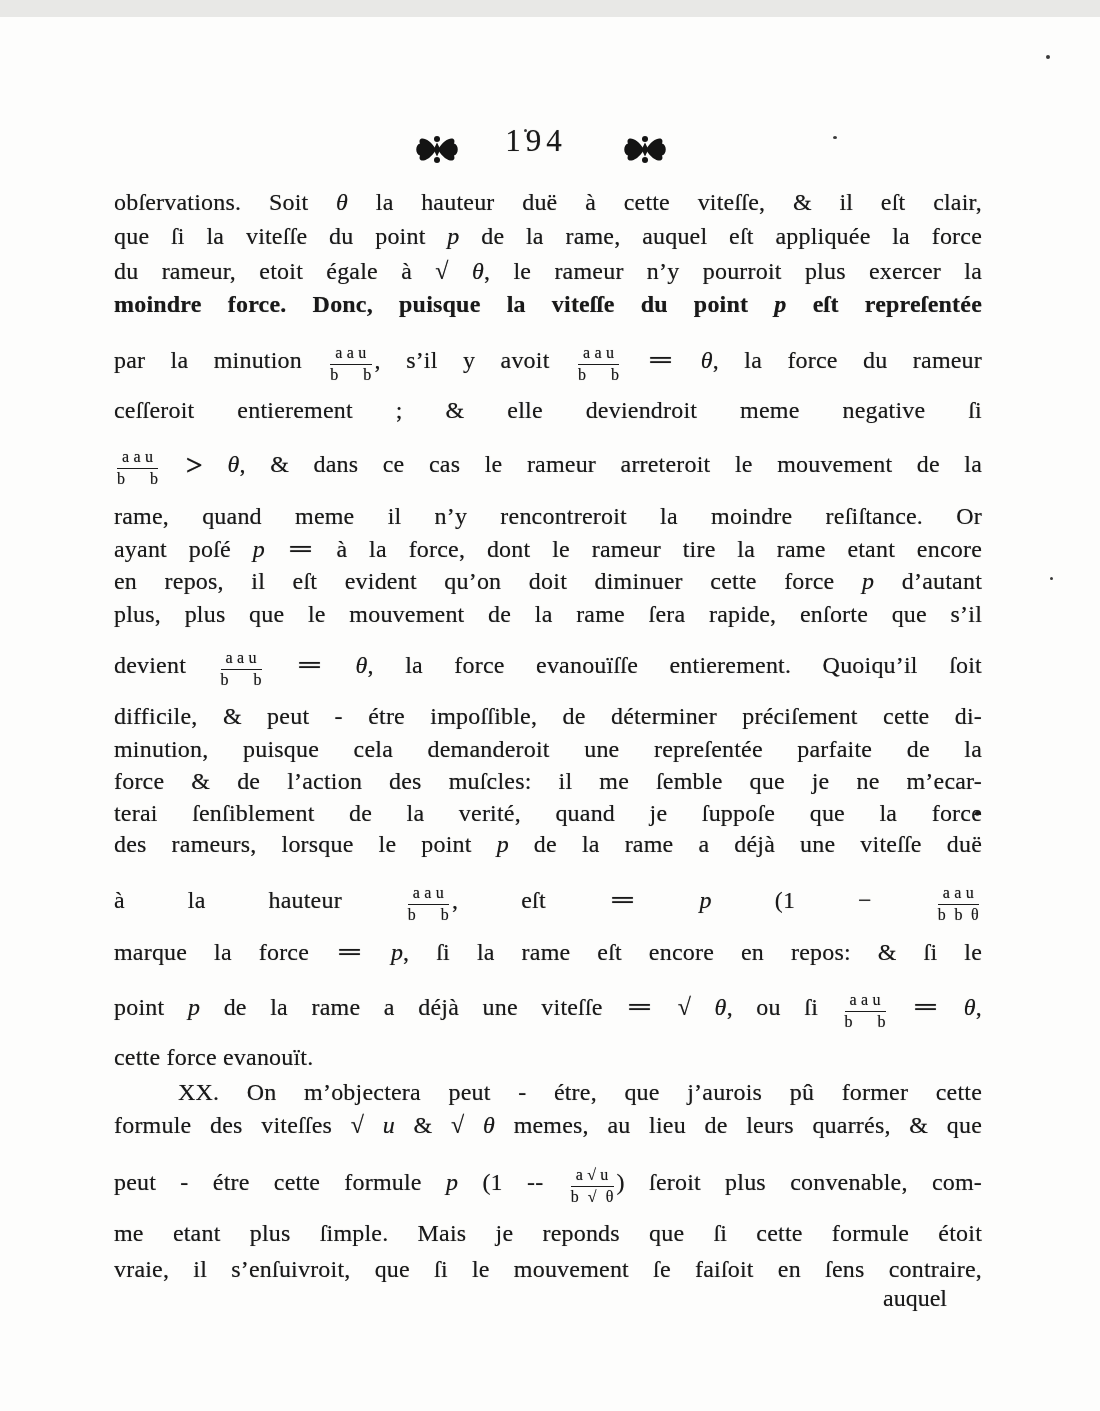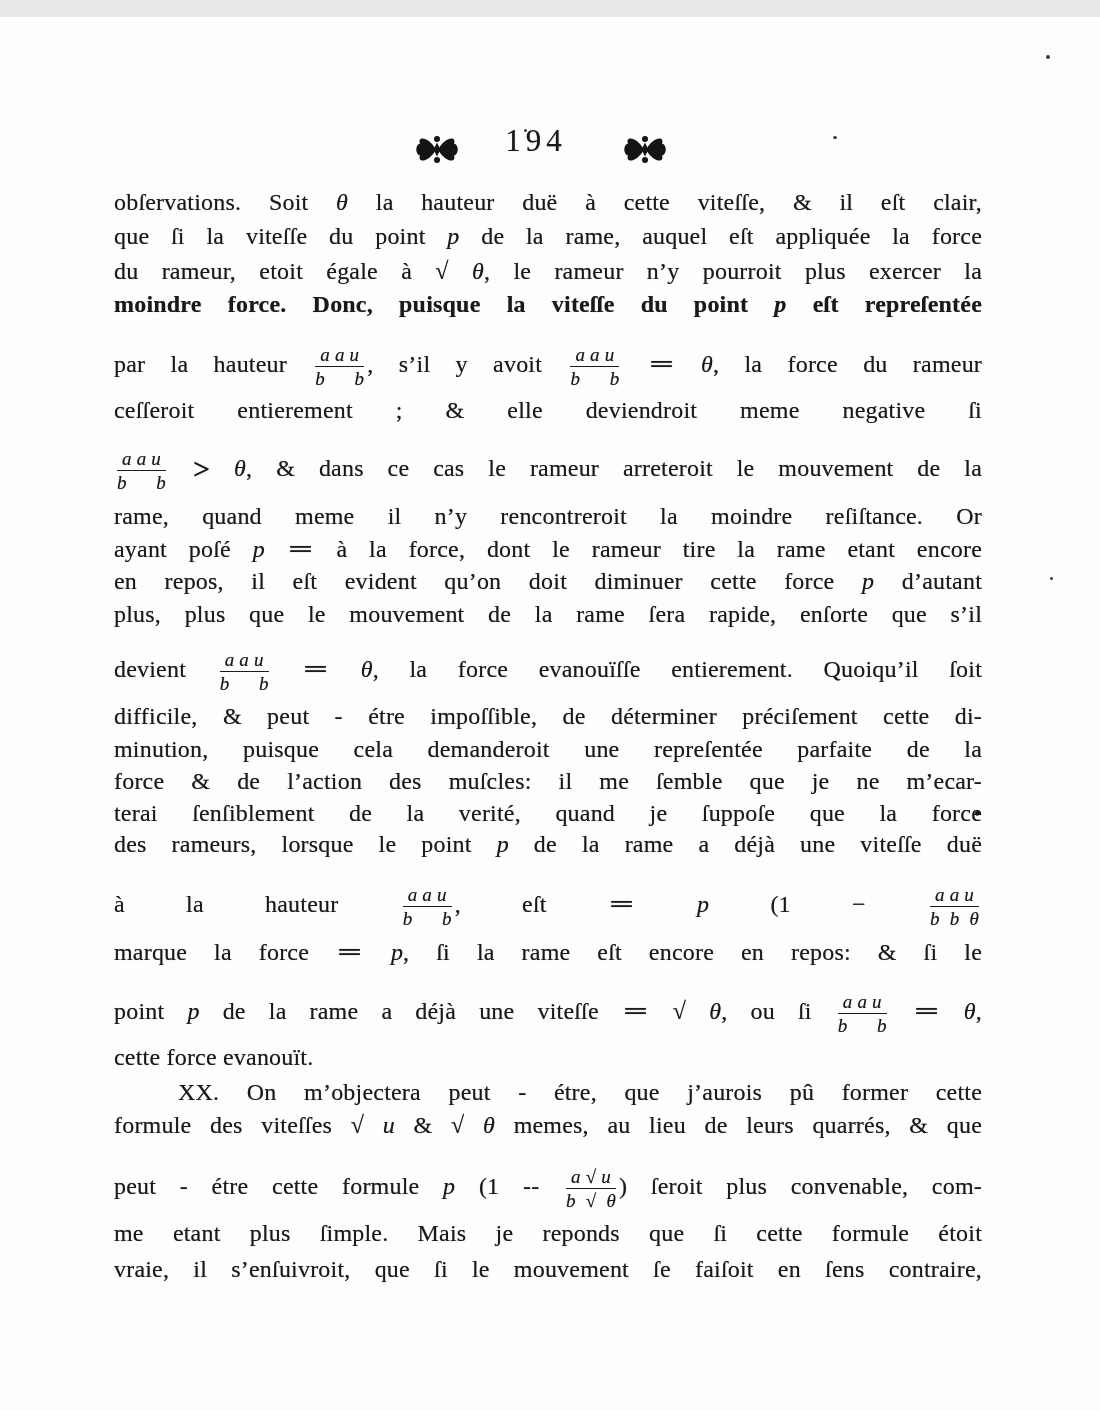--- a/index.html
+++ b/index.html
@@ -38,22 +38,22 @@
     transform:scaleX(1.85);
     margin:0 7px;
     font-weight:600;
   }
   .gt{
     display:inline-block;font-size:30px;line-height:20px;
     vertical-align:-3px;font-weight:600;
   }
   .frac{
     display:inline-block;vertical-align:-0.72em;
-    text-align:center;font-style:italic;
-    font-size:19px;line-height:1.02;margin:0 3px;
+    text-align:center;
+    font-size:16px;line-height:1.02;margin:0 3px;
   }
   .frac .num{display:block;border-bottom:1.7px solid #1b1b1b;padding:0 5px 2px;}
   .frac .den{display:block;padding-top:2px;}
 
   .catchword{
     position:absolute;left:114px;width:868px;top:1268px;
     font-size:24px;text-align:right;padding-right:35px;box-sizing:border-box;
   }
   .margin-dot{
     position:absolute;left:974px;top:786px;
@@ -94,21 +94,21 @@
         <circle cx="23" cy="26.5" r="3"></circle>
       </g>
     </svg>
   </span>
 
   <div>
       <div class="line" style="top: 170px;"><span>obſervations.  Soit </span><span class="i">θ</span><span> la hauteur duë à cette viteſſe, &amp; il eſt clair,</span></div>
       <div class="line" style="top: 204px;"><span>que ſi la viteſſe du point </span><span class="i">p</span><span> de la rame, auquel eſt appliquée la force</span></div>
       <div class="line" style="top: 239px;"><span>du rameur, etoit égale à </span><span class="i">√ θ</span><span>, le rameur n’y pourroit plus exercer la</span></div>
       <div class="line" style="top: 272px; font-weight: bold;"><span>moindre force.  Donc, puisque la viteſſe du point </span><span class="i">p</span><span> eſt repreſentée</span></div>
-      <div class="line" style="top: 328px;"><span>par la hauteur </span><span class="frac"><span class="num">a a u</span><span class="den">b b</span></span><span>, s’il y avoit </span><span class="frac"><span class="num">a a u</span><span class="den">b b</span></span><span> </span><span class="eq">=</span><span> </span><span class="i">θ</span><span>, la force du rameur</span></div>
+      <div class="line" style="top: 328px;"><span>par la minution </span><span class="frac"><span class="num">a a u</span><span class="den">b b</span></span><span>, s’il y avoit </span><span class="frac"><span class="num">a a u</span><span class="den">b b</span></span><span> </span><span class="eq">=</span><span> </span><span class="i">θ</span><span>, la force du rameur</span></div>
       <div class="line" style="top: 378px;"><span>ceſſeroit entierement ; &amp; elle deviendroit meme negative ſi</span></div>
       <div class="line" style="top: 432px;"><span class="frac"><span class="num">a a u</span><span class="den">b b</span></span><span> </span><span class="gt">&gt;</span><span> </span><span class="i">θ</span><span>, &amp; dans ce cas le rameur arreteroit le mouvement de la</span></div>
       <div class="line" style="top: 484px;"><span>rame, quand meme il n’y rencontreroit la moindre reſiſtance.  Or</span></div>
       <div class="line" style="top: 517px;"><span>ayant poſé </span><span class="i">p</span><span> </span><span class="eq">=</span><span> à la force, dont le rameur tire la rame etant encore</span></div>
       <div class="line" style="top: 549px;"><span>en repos, il eſt evident qu’on doit diminuer cette force </span><span class="i">p</span><span> d’autant</span></div>
       <div class="line" style="top: 582px;"><span>plus, plus que le mouvement de la rame ſera rapide, enſorte que s’il</span></div>
       <div class="line" style="top: 633px;"><span>devient </span><span class="frac"><span class="num">a a u</span><span class="den">b b</span></span><span> </span><span class="eq">=</span><span> </span><span class="i">θ</span><span>, la force evanouïſſe entierement.  Quoiqu’il ſoit</span></div>
       <div class="line" style="top: 684px;"><span>difficile, &amp; peut - étre impoſſible, de déterminer préciſement cette di-</span></div>
       <div class="line" style="top: 717px;"><span>minution, puisque cela demanderoit une repreſentée parfaite de la</span></div>
       <div class="line" style="top: 749px;"><span>force &amp; de l’action des muſcles: il me ſemble que je ne m’ecar-</span></div>
@@ -120,18 +120,19 @@
       <div class="line plain" style="top: 1025px;"><span>cette force evanouït.</span></div>
       <div class="line" style="top: 1060px; padding-left: 64px; box-sizing: border-box;"><span>XX.  On m’objectera peut - étre, que j’aurois pû former cette</span></div>
       <div class="line" style="top: 1093px;"><span>formule des viteſſes </span><span class="i">√ u</span><span> &amp; </span><span class="i">√ θ</span><span> memes, au lieu de leurs quarrés, &amp; que</span></div>
       <div class="line" style="top: 1150px;"><span>peut - étre cette formule </span><span class="i">p</span><span> (1 -- </span><span class="frac"><span class="num">a √ u</span><span class="den">b √ θ</span></span><span>) ſeroit plus convenable, com-</span></div>
       <div class="line" style="top: 1201px;"><span>me etant plus ſimple.  Mais je reponds que ſi cette formule étoit</span></div>
       <div class="line" style="top: 1237px;"><span>vraie, il s’enſuivroit, que ſi le mouvement ſe faiſoit en ſens contraire,</span></div>
     </div>
 
   <span class="margin-dot">•</span>
 
+  <div class="catchword">auquel</div>
 
   <div class="speck s1"></div>
   <div class="speck s2"></div>
   <div class="speck s3"></div>
   <div class="speck s4"></div>
 </div>
 
 </body></html>

